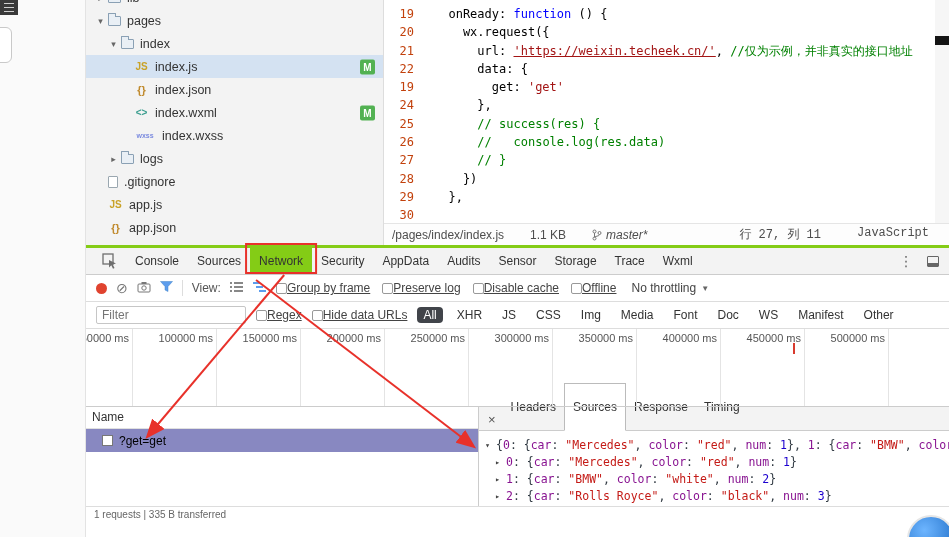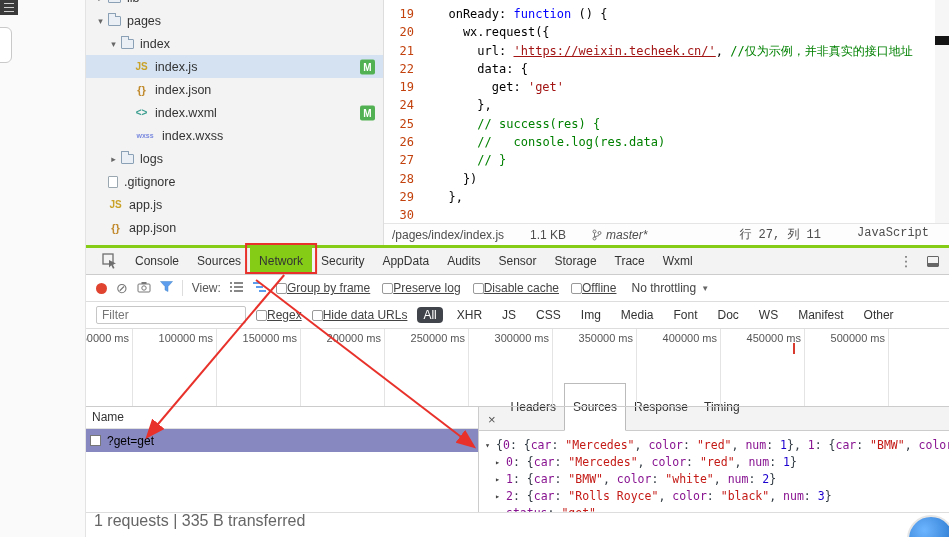--- a/index.html
+++ b/index.html
@@ -97,43 +97,43 @@
   .dt-timeline { height:78px; flex:none; border-bottom:1px solid #ccc; position:relative; overflow:hidden; }
   .tl-cells { display:flex; height:100%; margin-left:-37px; }
   .tl-cell { width:84px; flex:none; border-right:1px solid #e4e4e4;
     font-size:11px; color:#555; text-align:right; padding:3px 3px 0 0; }
   .tl-marker { position:absolute; left:707px; top:14px; width:2px; height:11px; background:#d83a2e; }
 
   .dt-content { flex:1; min-height:0; display:flex; }
   .req-table { width:393px; flex:none; border-right:1px solid #ccc; display:flex; flex-direction:column; }
   .req-header { height:22px; flex:none; line-height:21px; padding-left:6px;
     border-bottom:1px solid #e0e0e0; color:#333; }
-  .req-row { height:23px; display:flex; align-items:center; gap:6px; padding-left:4px; }
+  .req-row { height:23px; display:flex; align-items:center; gap:6px; padding-left:16px; }
   .req-row.selected { background:#8888c1; color:#000; }
   .req-checkbox { width:11px; height:11px; border:1px solid #777; background:#fff; flex:none; }
 
   .detail-pane { flex:1; min-width:0; display:flex; flex-direction:column; }
   .detail-tabs { height:24px; flex:none; background:#f3f3f3; border-bottom:1px solid #ccc;
     display:flex; align-items:flex-end; padding-left:2px; }
   .close-x { padding:0 7px 3px; color:#555; font-size:13px; }
   .dtabs { display:flex; align-items:flex-end; height:100%; }
   .detail-tab { padding:16px 8px; }
   .detail-tab.active { background:#fff; border:1px solid #bbb; border-bottom:1px solid #fff; margin-bottom:-1px; }
   .preview-area { flex:1; overflow:hidden; padding:6px 0 0 6px;
     font-family:"DejaVu Sans Mono", monospace; font-size:11.5px; }
   .pv-line { height:17px; line-height:17px; display:flex; white-space:pre; }
   .pv-line.child { padding-left:10px; }
   .pv-exp { width:11px; flex:none; font-size:8.5px; color:#444; }
   .pv-plain { color:#303942; }
   .pv-key { color:#881391; }
   .pv-str { color:#c41a16; }
   .pv-num { color:#1c00cf; }
 
-  .dt-statusbar { height:25px; flex:none; border-top:1px solid #ddd; color:#666;
-    font-size:16px; line-height:15px; padding-left:8px; overflow:hidden; }
+  .dt-statusbar { height:31px; flex:none; border-top:1px solid #ddd; color:#666;
+    font-size:10px; line-height:15px; padding-left:8px; overflow:hidden; }
 
   .qq-circle { position:absolute; right:-6px; bottom:-26px; width:48px; height:48px; border-radius:50%;
     background: radial-gradient(circle at 35% 30%, #6db5ff, #1565c0); border:2px solid #e6e6e6; z-index:20; }
 
   .annotations { position:absolute; left:0; top:0; pointer-events:none; z-index:60; }
 </style>
 </head>
 <body>
 
 <div class="left-strip">

